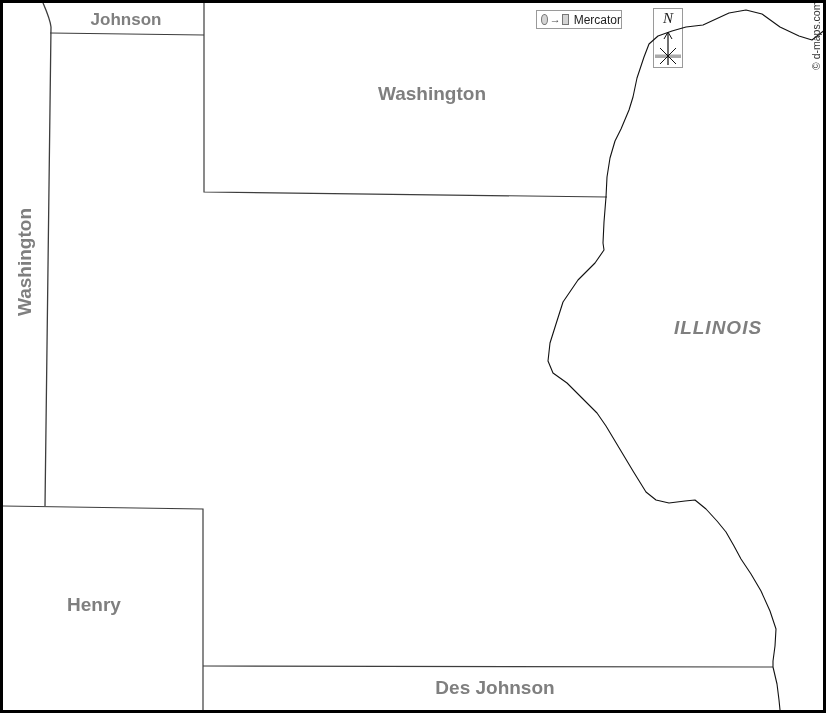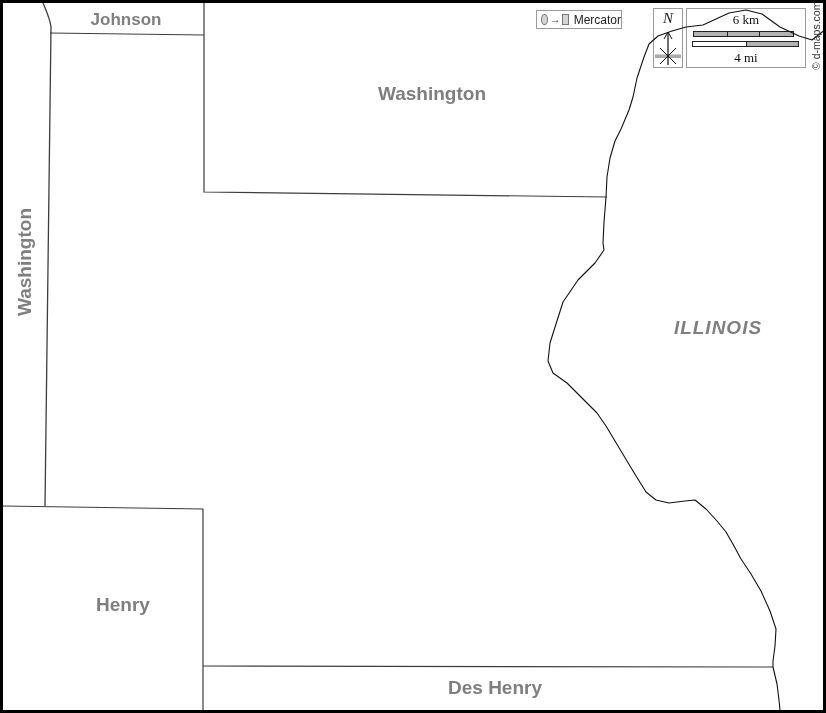--- a/index.html
+++ b/index.html
@@ -87,49 +87,38 @@
              L 563 302 L 556 324 L 550 343 L 548 361 L 553 373 L 567 383 L 582 398 L 597 413
              L 606 426 L 618 446 L 633 471 L 646 492 L 656 500 L 669 503 L 685 501 L 695 500
              L 706 509 L 717 521 L 726 532 L 734 546 L 741 559 L 751 574 L 761 591 L 770 611
              L 776 629 L 775 646 L 773 661 L 773 667 L 777 684 L 779 700 L 780 710"></path>
   </svg>
 
   <div class="region-label small" style="left:126px; top:20px;">Johnson</div>
   <div class="region-label" style="left:432px; top:94px;">Washington</div>
   <div class="region-label vertical" style="left:25px; top:262px;">Washington</div>
   <div class="region-label spaced" style="left:718px; top:328px;font-style:italic;">ILLINOIS</div>
-  <div class="region-label" style="left:123px; top:605px;">Henry</div>
-  <div class="region-label" style="left:495px; top:688px;">Des Henry</div>
+  <div class="region-label" style="left:94px; top:605px;">Henry</div>
+  <div class="region-label" style="left:495px; top:688px;">Des Johnson</div>
 
   <div class="legend-box">
     <span class="glyph-circle"></span>
     <span class="glyph-arrow">→</span>
     <span class="glyph-square"></span>
     <span class="legend-text">Mercator</span>
   </div>
 
   <div class="north-box">
     <div class="north-n">N</div>
     <svg width="28" height="38" viewBox="0 0 28 38">
       <rect x="1" y="25.5" width="26" height="3.5" fill="#aaa"></rect>
       <line x1="6" y1="19" x2="22" y2="35" stroke="#111" stroke-width="1"></line>
       <line x1="22" y1="19" x2="6" y2="35" stroke="#111" stroke-width="1"></line>
       <line x1="14" y1="36" x2="14" y2="4" stroke="#111" stroke-width="1.2"></line>
       <path d="M 10 10 L 14 3 L 18 10" fill="none" stroke="#111" stroke-width="1"></path>
     </svg>
   </div>
 
-  <div class="scale-box">
-    <div class="scale-text km">6 km</div>
-    <div class="bar km">
-      <div class="tick t1"></div>
-      <div class="tick t2"></div>
-    </div>
-    <div class="bar mi">
-      <div class="half"></div>
-    </div>
-    <div class="scale-text mi">4 mi</div>
-  </div>
 
   <div class="credit">© d-maps.com</div>
 
   <div class="frame"></div>
 </div>
 
 </body></html>

